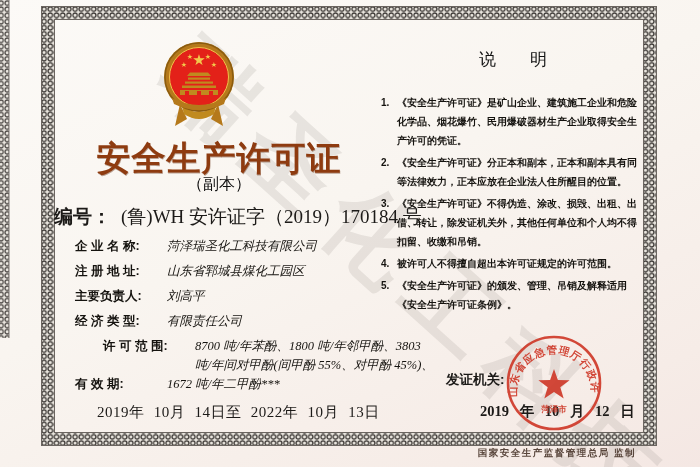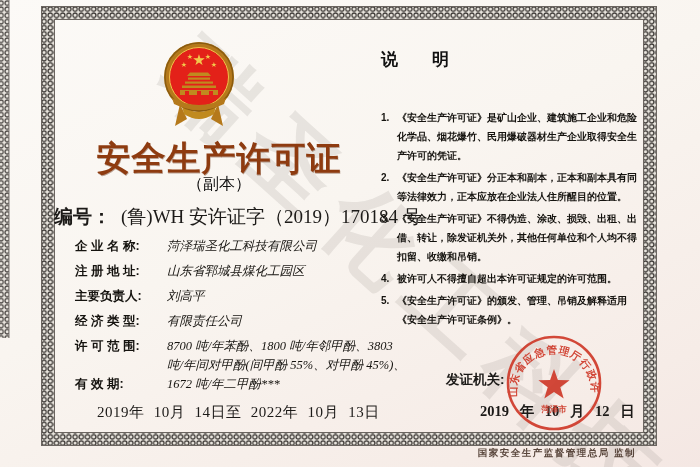--- a/index.html
+++ b/index.html
@@ -31,34 +31,34 @@
   .cert-title{
     position:absolute;left:0;top:136px;width:330px;
     font-size:34px;font-weight:700;letter-spacing:1px;color:#8e3b10;
     text-shadow:0.5px 0.5px 0 rgba(90,35,5,.4);
   }
   .cert-subtitle{position:absolute;left:0;top:174px;width:330px;font-size:16px;font-weight:400;color:#111;}
   .number-line{position:absolute;left:0;top:204px;width:330px;font-size:19px;white-space:nowrap;}
   .number-line .lbl{font-family:"Liberation Sans","DejaVu Sans",sans-serif;font-weight:700;margin-right:10px;}
   .fields{position:absolute;left:75px;top:237px;width:312px;}
   .frow{display:flex;margin-bottom:7px;line-height:18px;}
-  .frow.tight{margin-bottom:1px;}
+  .frow.tight{margin-bottom:1px;margin-left:28px;}
   .flabel{
     width:92px;flex:0 0 92px;
     font-family:"Liberation Sans","DejaVu Sans",sans-serif;
     font-weight:700;font-size:12.5px;color:#15130f;white-space:nowrap;
   }
   .fvalue{font-size:12.5px;color:#15130f;white-space:nowrap;font-style:italic;}
   .validity{position:absolute;left:97px;top:403px;font-size:15px;font-weight:500;
     letter-spacing:.5px;word-spacing:5px;white-space:nowrap;}
   
   .instructions{position:absolute;left:381px;top:48px;width:264px;}
   .ins-title{
-    font-size:17px;font-weight:700;color:#111;
-    font-family:"Liberation Sans","DejaVu Sans",sans-serif;margin-bottom:37px;
+    text-align:center;font-size:17px;font-weight:400;color:#111;
+    font-family:"Liberation Sans","DejaVu Sans",sans-serif;margin-bottom:22px;
   }
   .ins-item{display:flex;margin-bottom:3px;
     font-family:"Liberation Sans","DejaVu Sans",sans-serif;
     font-size:10px;line-height:19px;color:#15130f;font-weight:600;}
   .ins-num{flex:0 0 16px;}
   .ins-text{flex:1;}
   
   .issuer-label{position:absolute;left:446px;top:371px;
     font-family:"Liberation Sans","DejaVu Sans",sans-serif;
     font-weight:700;font-size:13.5px;}

